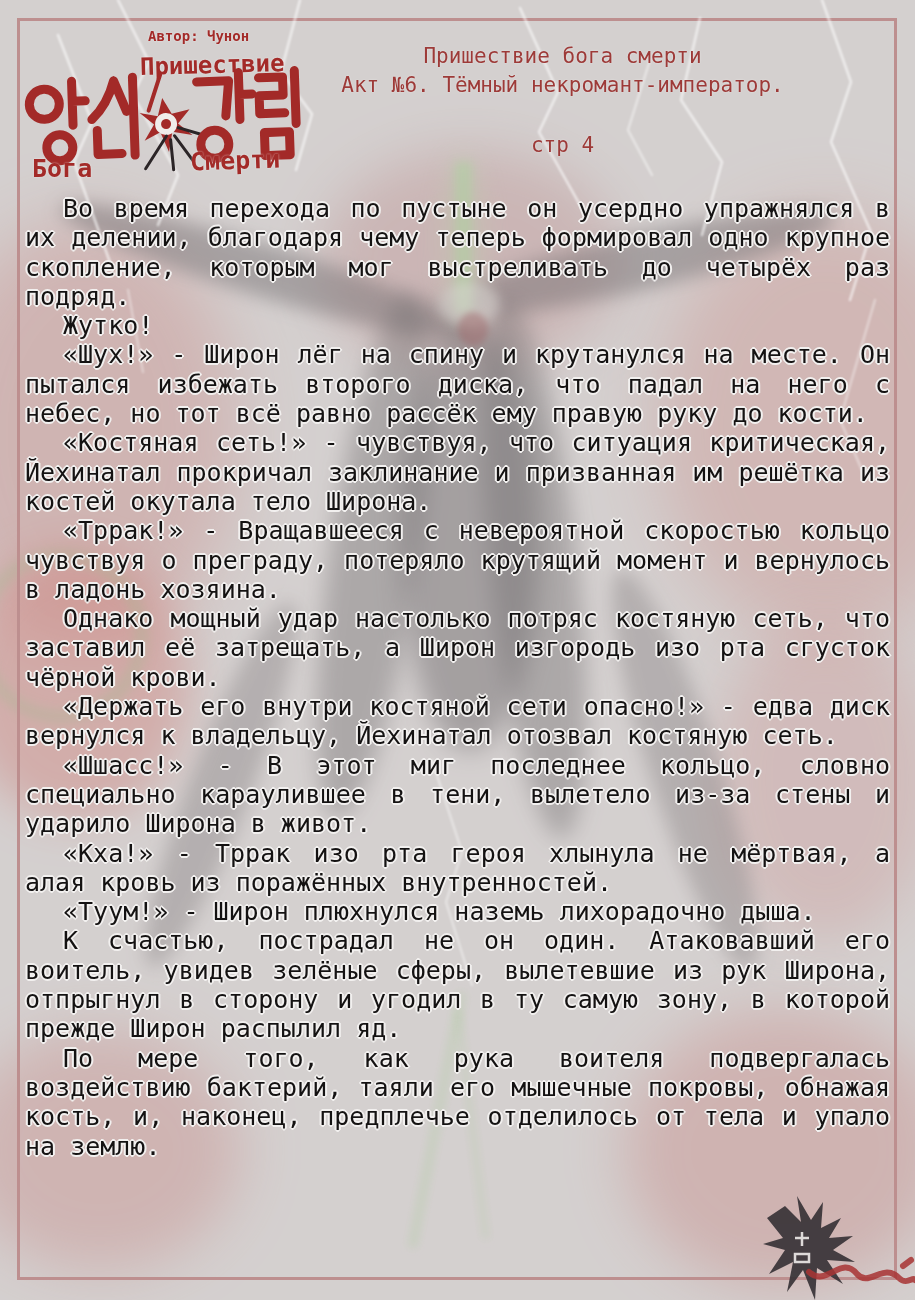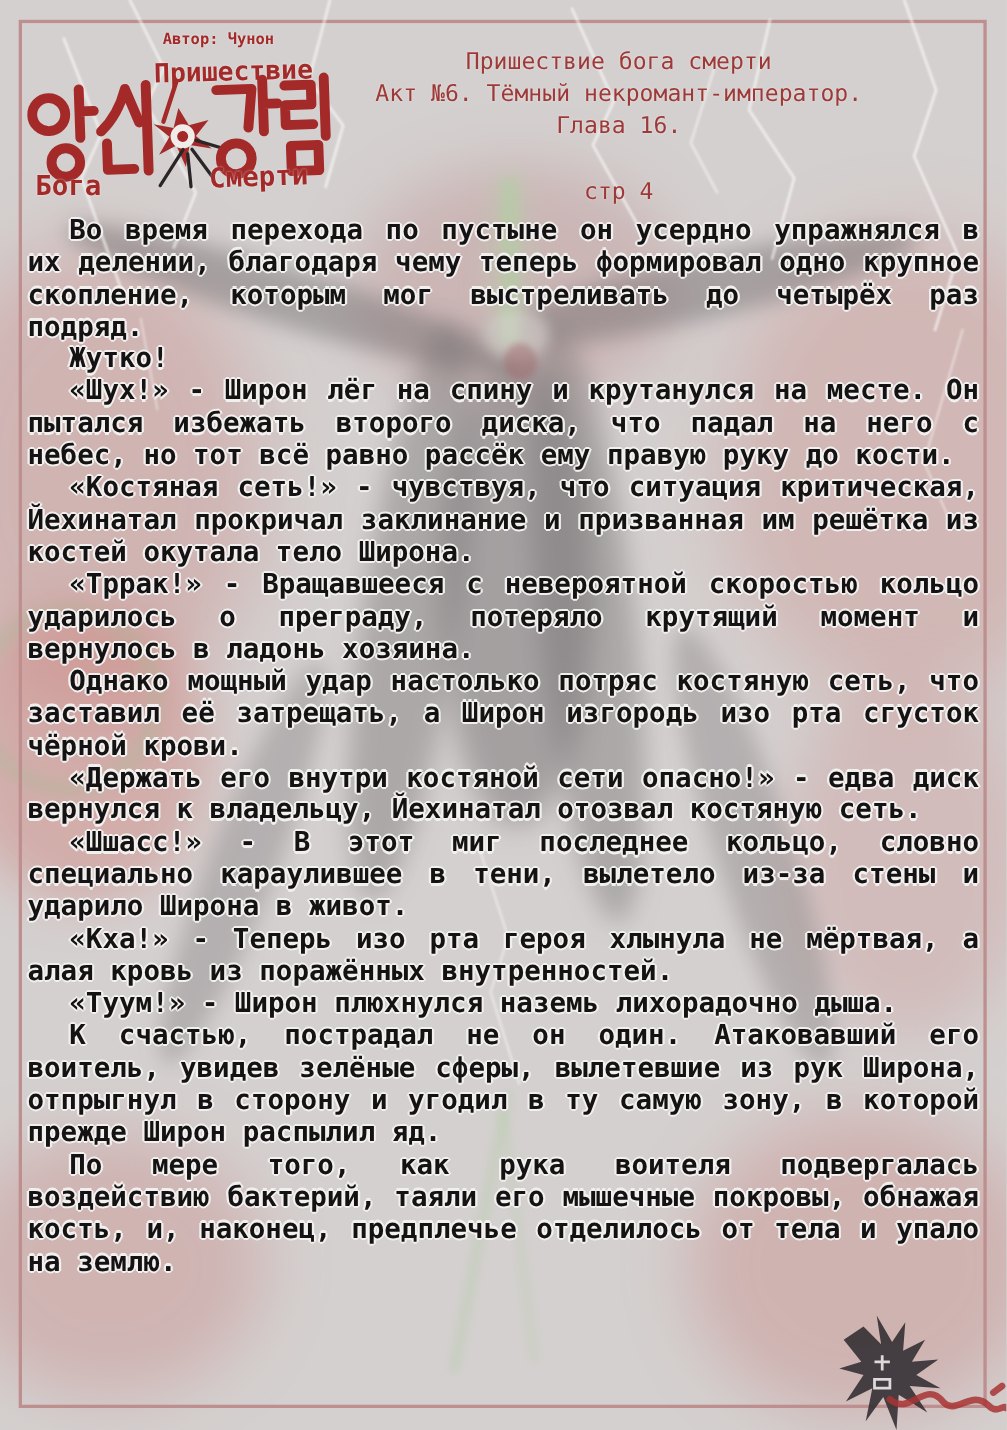--- a/index.html
+++ b/index.html
@@ -53,21 +53,21 @@
 
   
   .titles{position:absolute;left:232px;top:30px;right:22px;z-index:3;text-align:center;
           color:#9d3a38;font-weight:normal;font-size:21px;line-height:29px;
           text-shadow:0 0 2px rgba(255,255,255,.55);margin-top:12px;}
   .titles .pagenum{margin-top:31px;}
 
   
   .body-text{position:absolute;left:25px;right:25px;top:194px;z-index:3;}
   .body-text p{margin:0;text-align:justify;text-indent:38px;
-               font-weight:bold;font-size:25px;line-height:29.3px;color:#141212;
+               font-weight:normal;font-size:25px;line-height:29.3px;color:#141212;
                text-shadow:-2px 0 0 #f2f0ef,2px 0 0 #f2f0ef,0 -2px 0 #f2f0ef,0 2px 0 #f2f0ef,
                            -1px -1px 0 #f2f0ef,1px -1px 0 #f2f0ef,-1px 1px 0 #f2f0ef,1px 1px 0 #f2f0ef;}
 
   .watermark{position:absolute;right:-4px;bottom:-6px;width:162px;height:118px;z-index:4;}
 </style>
 </head>
 <body>
 
 <div class="page">
 
@@ -149,34 +149,33 @@
     <span class="sr" style="left:10px;top:60px">앙신</span>
     <span class="sr" style="left:200px;top:60px">강림</span>
 
     <span class="lg-left">Бога</span>
     <span class="lg-right">Смерти</span>
   </div>
 
   <div class="titles">
     <div>Пришествие бога смерти</div>
     <div>Акт №6. Тёмный некромант-император.</div>
-    <div>Глава 16.</div>
     <div class="pagenum">стр 4</div>
   </div>
 
   <div class="body-text">
       <p>Во время перехода по пустыне он усердно упражнялся в их делении, благодаря чему теперь формировал одно крупное скопление, которым мог выстреливать до четырёх раз подряд.</p>
       <p>Жутко!</p>
       <p>«Шух!» - Широн лёг на спину и крутанулся на месте. Он пытался избежать второго диска, что падал на него с небес, но тот всё равно рассёк ему правую руку до кости.</p>
       <p>«Костяная сеть!» - чувствуя, что ситуация критическая, Йехинатал прокричал заклинание и призванная им решётка из костей окутала тело Широна.</p>
-      <p>«Тррак!» - Вращавшееся с невероятной скоростью кольцо ударилось о преграду, потеряло крутящий момент и вернулось в ладонь хозяина.</p>
+      <p>«Тррак!» - Вращавшееся с невероятной скоростью кольцо чувствуя о преграду, потеряло крутящий момент и вернулось в ладонь хозяина.</p>
       <p>Однако мощный удар настолько потряс костяную сеть, что заставил её затрещать, а Широн изгородь изо рта сгусток чёрной крови.</p>
       <p>«Держать его внутри костяной сети опасно!» - едва диск вернулся к владельцу, Йехинатал отозвал костяную сеть.</p>
       <p>«Шшасс!» - В этот миг последнее кольцо, словно специально караулившее в тени, вылетело из-за стены и ударило Широна в живот.</p>
-      <p>«Кха!» - Теперь изо рта героя хлынула не мёртвая, а алая кровь из поражённых внутренностей.</p>
+      <p>«Кха!» - Тррак изо рта героя хлынула не мёртвая, а алая кровь из поражённых внутренностей.</p>
       <p>«Туум!» - Широн плюхнулся наземь лихорадочно дыша.</p>
       <p>К счастью, пострадал не он один. Атаковавший его воитель, увидев зелёные сферы, вылетевшие из рук Широна, отпрыгнул в сторону и угодил в ту самую зону, в которой прежде Широн распылил яд.</p>
       <p>По мере того, как рука воителя подвергалась воздействию бактерий, таяли его мышечные покровы, обнажая кость, и, наконец, предплечье отделилось от тела и упало на землю.</p>
     </div>
 
   <svg class="watermark" viewBox="0 0 162 118">
     <polygon fill="#343034" opacity=".9" points="28,18 44,34 40,8 54,32 66,14 64,40 84,30 72,50 96,48 76,62 98,74 70,72 86,96 60,80 58,112 46,82 30,104 36,74 12,86 28,62 6,56 26,50 10,30"></polygon>
     <g stroke="#efecea" stroke-width="2.5" fill="none" opacity=".9">
       <path d="M38,50 L52,50 M45,44 L45,58"></path>
       <path d="M38,66 L52,66 L52,74 L38,74 Z"></path>

